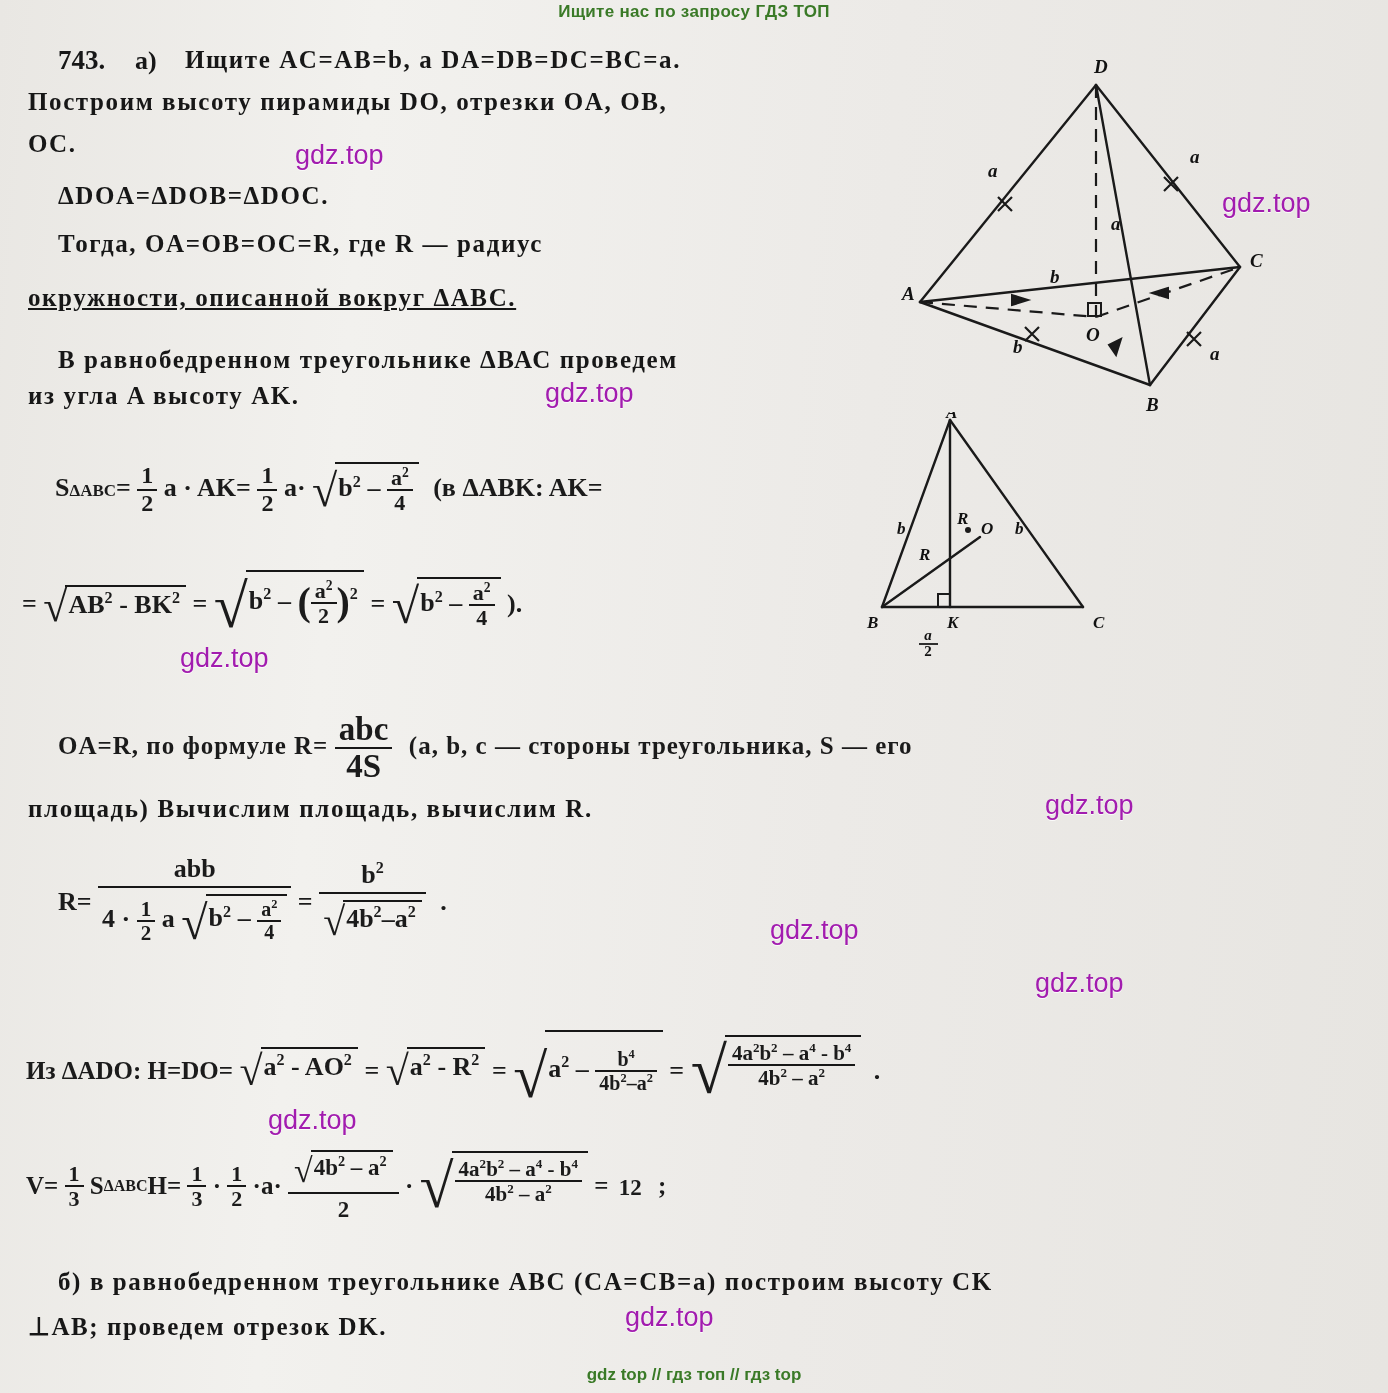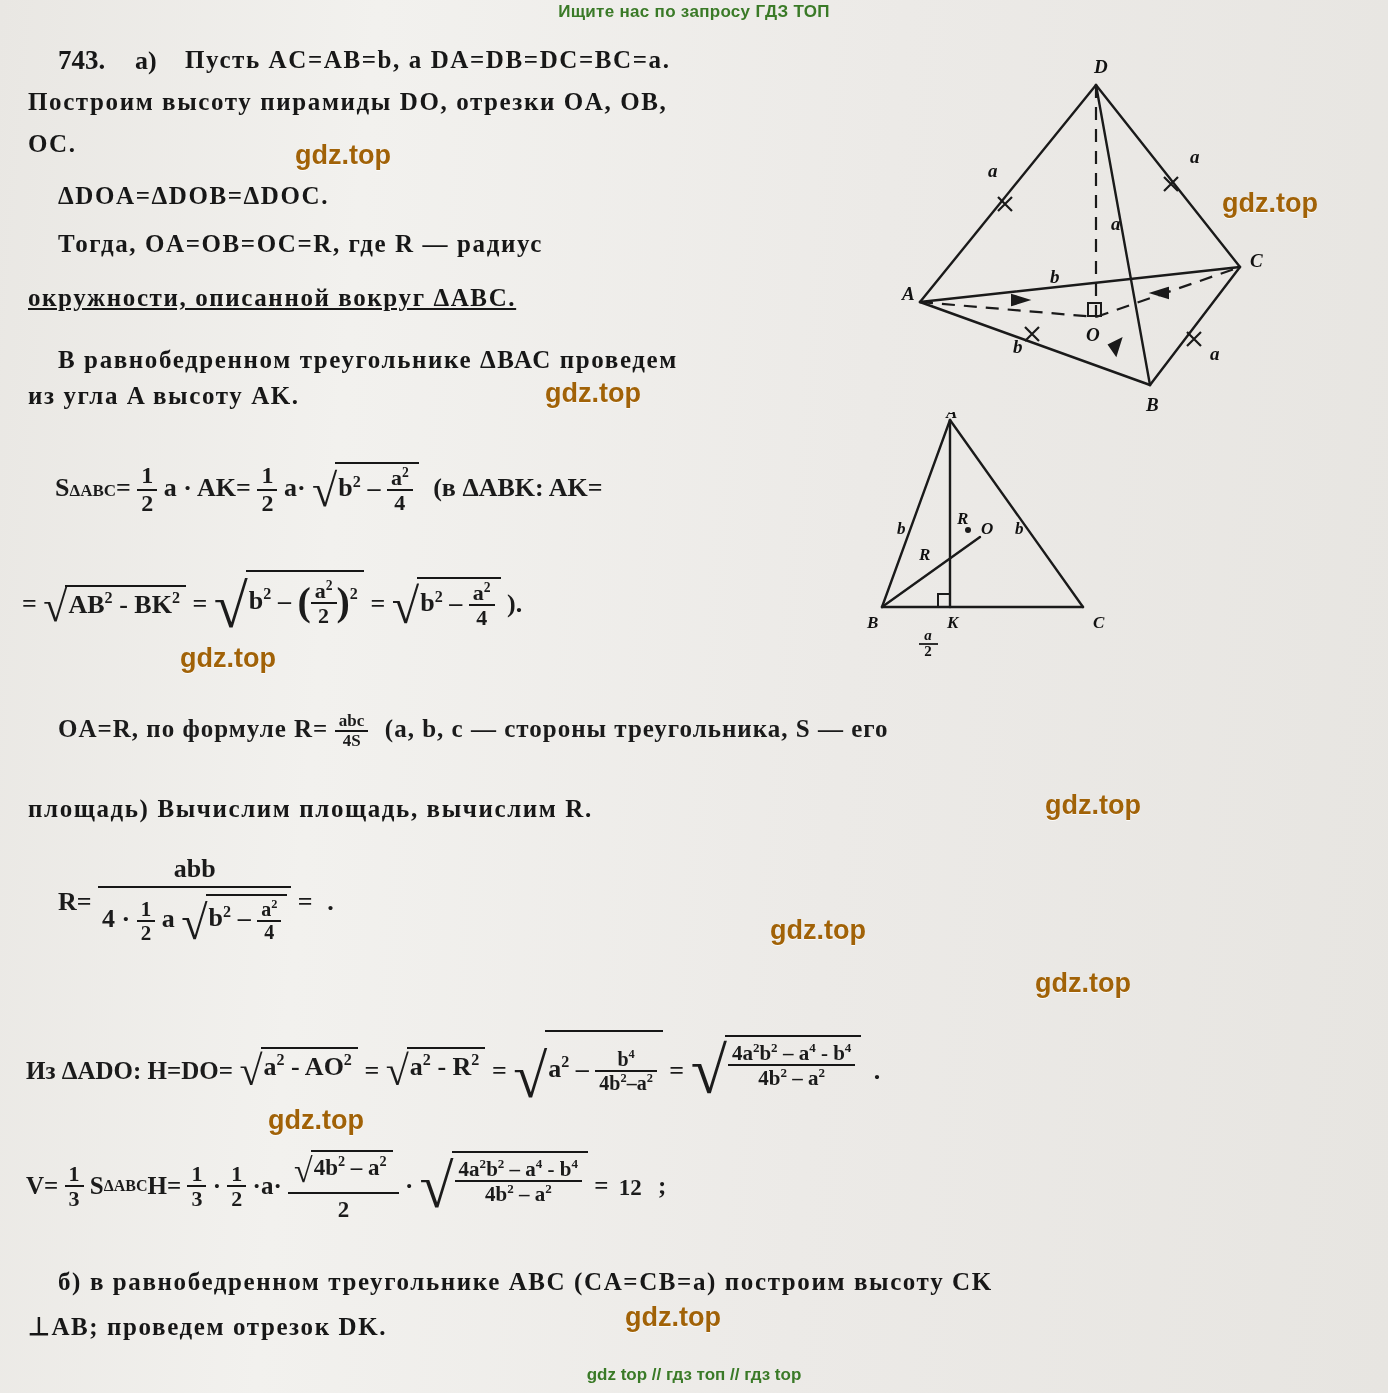--- a/index.html
+++ b/index.html
@@ -24,21 +24,21 @@
   }
   .footer{
     position:absolute;bottom:8px;left:0;width:1388px;
     text-align:center;
     font-family:"Liberation Sans", sans-serif;
     font-size:17px;color:#3a7a27;font-weight:600;
   }
   .wm{
     position:absolute;
     font-family:"Liberation Sans", sans-serif;
-    font-size:27px;font-weight:700;color:#a16207;
+    font-size:27px;font-weight:400;color:#a21caf;
     text-shadow:0 1px 0 #fbfbfa;
     pointer-events:none;user-select:none;
   }
   .txt{position:absolute;font-family:"Liberation Serif", serif;color:#171717;}
   .b{font-weight:700;}
   .num{font-weight:700;font-size:27px;}
   .lineL{font-size:25px;letter-spacing:1.6px;}
   .frac{display:inline-block;vertical-align:middle;text-align:center;line-height:1.05;}
   .frac .n{display:block;padding:0 4px;border-bottom:2px solid #171717;}
   .frac .d{display:block;padding:0 4px;}
@@ -62,21 +62,21 @@
 <div class="wm" style="left:545px;top:378px;">gdz.top</div>
 <div class="wm" style="left:180px;top:643px;">gdz.top</div>
 <div class="wm" style="left:1045px;top:790px;">gdz.top</div>
 <div class="wm" style="left:770px;top:915px;">gdz.top</div>
 <div class="wm" style="left:1035px;top:968px;">gdz.top</div>
 <div class="wm" style="left:268px;top:1105px;">gdz.top</div>
 <div class="wm" style="left:625px;top:1302px;">gdz.top</div>
 
 <div class="txt num" style="left:58px;top:45px;font-family:Liberation Serif, serif;">743.</div>
 <div class="txt b" style="left:135px;top:46px;font-size:26px;">а)</div>
-<div class="txt lineL b" style="left:185px;top:46px;">Пусть  AC=AB=b,  а  DA=DB=DC=BC=a.</div>
+<div class="txt lineL b" style="left:185px;top:46px;">Ищите  AC=AB=b,  а  DA=DB=DC=BC=a.</div>
 <div class="txt lineL b" style="left:28px;top:88px;">Построим высоту пирамиды DO, отрезки OA, OB,</div>
 <div class="txt lineL b" style="left:28px;top:130px;">OC.</div>
 <div class="txt lineL b" style="left:58px;top:182px;">ΔDOA=ΔDOB=ΔDOC.</div>
 <div class="txt lineL b" style="left:58px;top:230px;">Тогда,   OA=OB=OC=R,   где   R   —   радиус</div>
 <div class="txt lineL b" style="left:28px;top:284px;text-decoration:underline;">окружности, описанной вокруг ΔABC.</div>
 <div class="txt lineL b" style="left:58px;top:346px;">В равнобедренном треугольнике ΔВАС проведем</div>
 <div class="txt lineL b" style="left:28px;top:382px;">из угла A высоту AK.</div>
 
 <div class="mathrow b" style="left:55px;top:462px;width:880px;height:80px;">
   <span>S</span><span style="font-size:17px;">ΔABC</span><span>=</span>
@@ -100,39 +100,45 @@
   </span></span>
   <span>=</span>
   <span class="sq"><span class="rad" style="font-size:50px;vertical-align:-12px;">√</span><span class="sqbox"><span>b</span><sup>2</sup>
   <span>–</span>
   <span class="frac" style="font-size:22px;"><span class="n"><span>a</span><sup>2</sup></span><span class="d">4</span></span></span></span>
   <span>).</span>
 </div>
 
 <div class="mathrow b" style="left:58px;top:712px;width:1250px;">
   <span style="font-size:25px;letter-spacing:1px;">OA=R, по формуле R=</span>
-  <span class="frac" style="font-size:17px;"><span class="n">abc</span><span class="d">4S</span></span>
+  <span class="frac" style="font-size:33px;"><span class="n">abc</span><span class="d">4S</span></span>
   <span style="font-size:25px;letter-spacing:1px;margin-left:10px;">(a, b, c — стороны треугольника, S — его</span>
 </div>
 <div class="txt lineL b" style="left:28px;top:795px;">площадь) Вычислим площадь, вычислим R.</div>
 
 <div class="mathrow b" style="left:58px;top:855px;width:640px;">
   <span style="vertical-align:middle;">R=</span>
   <span class="frac" style="font-size:26px;vertical-align:middle;">
     <span class="n" style="padding:0 22px 4px;">abb</span>
     <span class="d" style="padding-top:6px;white-space:nowrap;">
       <span>4 ·</span>
       <span class="frac" style="font-size:21px;"><span class="n">1</span><span class="d">2</span></span>
       <span>a</span>
       <span class="sq"><span class="rad" style="font-size:48px;vertical-align:-12px;">√</span><span class="sqbox"><span>b</span><sup>2</sup>
       <span>–</span>
       <span class="frac" style="font-size:20px;"><span class="n"><span>a</span><sup>2</sup></span><span class="d">4</span></span></span></span>
     </span>
   </span>
   <span style="vertical-align:middle;">=</span>
+  <span class="frac" style="font-size:26px;vertical-align:middle;">
+    <span class="n" style="padding:0 30px 4px;"><span>b</span><sup>2</sup></span>
+    <span class="d" style="padding-top:6px;">
+      <span class="sq"><span class="rad" style="font-size:40px;vertical-align:-8px;">√</span><span class="sqbox"><span>4b</span><sup>2</sup><span>–</span><span>a</span><sup>2</sup></span></span>
+    </span>
+  </span>
   <span style="vertical-align:middle;margin-left:8px;">.</span>
 </div>
 
 <div class="mathrow b" style="left:26px;top:1030px;width:1330px;">
   <span style="font-size:25px;vertical-align:middle;">Из ΔADO: H=DO=</span>
   <span class="sq"><span class="rad" style="font-size:42px;vertical-align:-10px;">√</span><span class="sqbox"><span>a</span><sup>2</sup> <span>-</span> <span>AO</span><sup>2</sup></span></span>
   <span style="vertical-align:middle;">=</span>
   <span class="sq"><span class="rad" style="font-size:42px;vertical-align:-10px;">√</span><span class="sqbox"><span>a</span><sup>2</sup> <span>-</span> <span>R</span><sup>2</sup></span></span>
   <span style="vertical-align:middle;">=</span>
   <span class="sq"><span class="rad" style="font-size:62px;vertical-align:-20px;">√</span><span class="sqbox" style="padding-top:16px;"><span>a</span><sup>2</sup>

